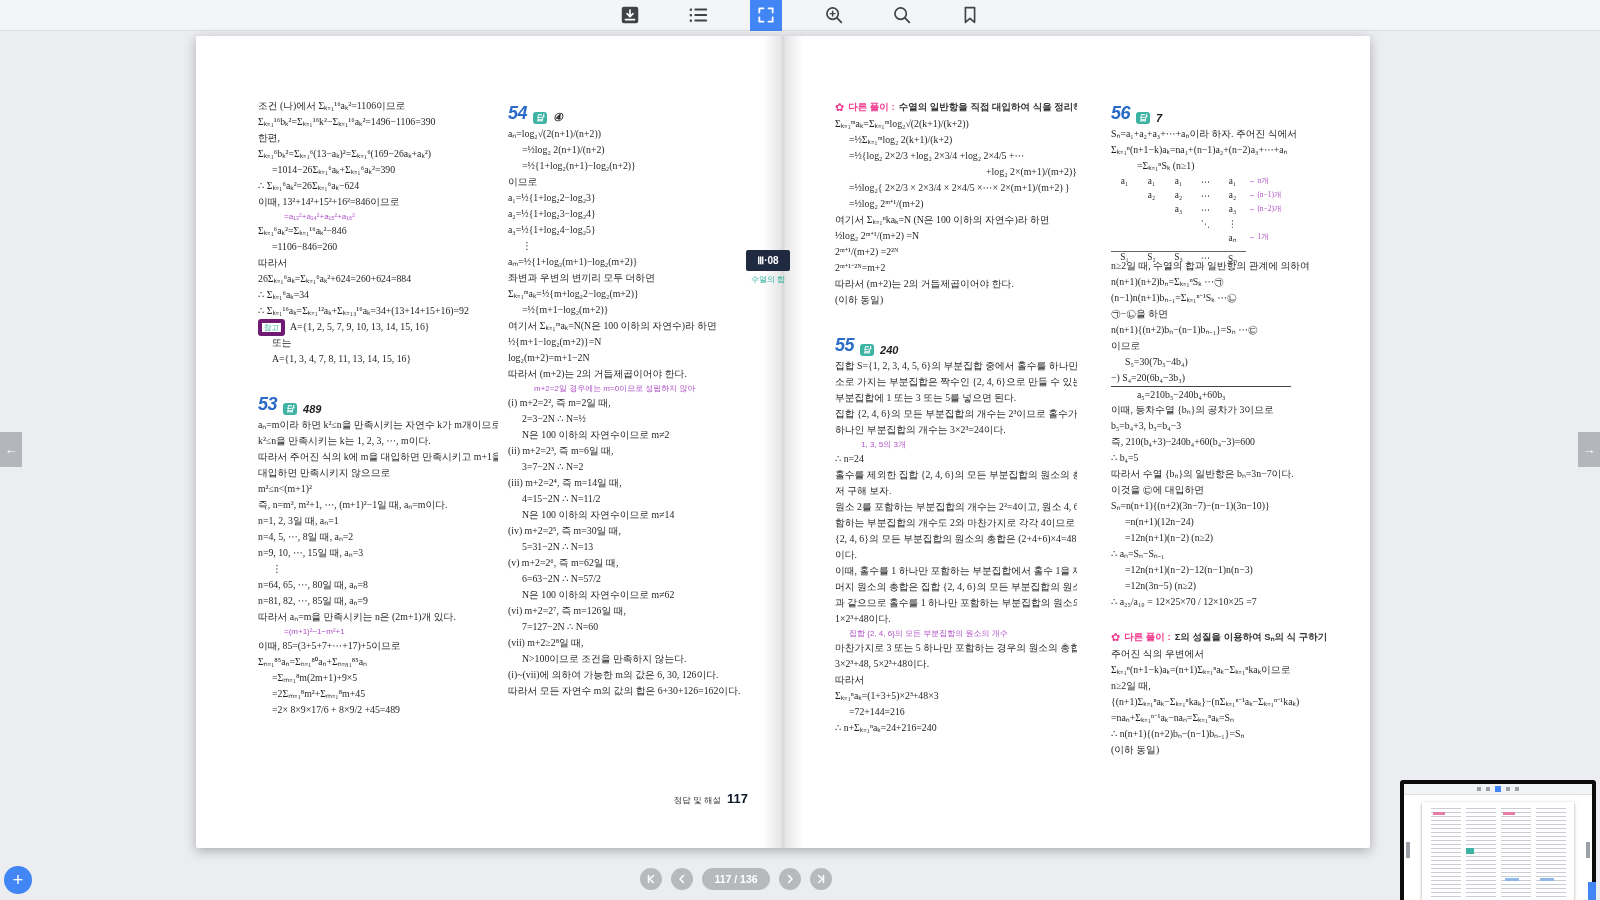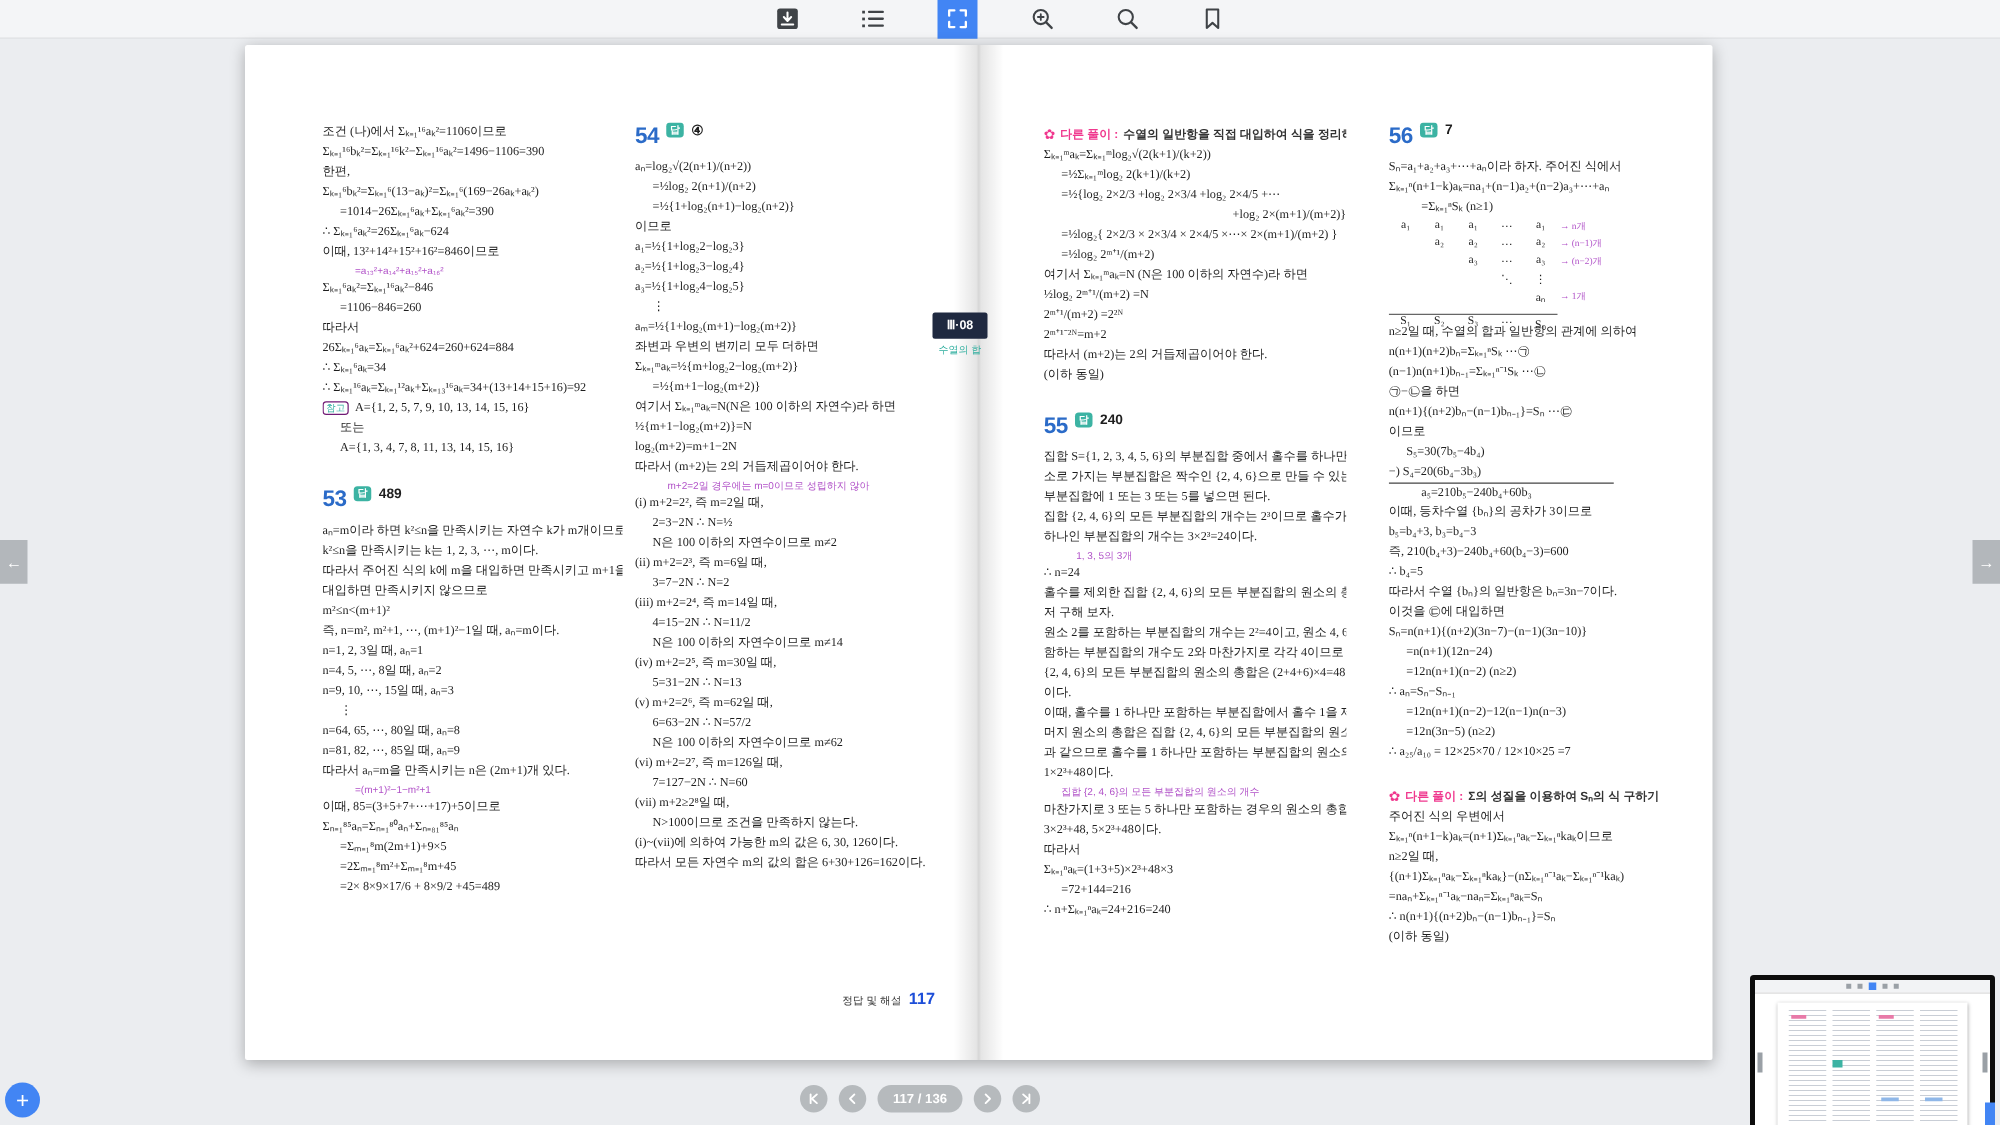--- a/index.html
+++ b/index.html
@@ -28,48 +28,48 @@
 
   .line { font-family:"Liberation Serif", serif; font-size:9.8px; line-height:16px; height:16px;
     color:#1e1e1e; white-space:nowrap; }
   .ind  { padding-left:14px; }
   .ind2 { padding-left:26px; }
   .right{ text-align:right; }
   .topline { border-top:1px solid #444; width:180px; }
   .ann  { font-size:8px; line-height:13px; height:13px; color:#b152c8; white-space:nowrap; }
   .gapline { height:18px; }
 
-  .prob { height:26px; margin:4px 0 2px; display:flex; align-items:flex-start; gap:6px; }
+  .prob { height:26px; margin:4px 0 2px; display:flex; align-items:flex-end; gap:6px;font-style:italic; }
   .col .prob:first-child { margin-top:0; }
   .pnum { color:#2b6bc8; font-weight:bold; font-size:18px; letter-spacing:-.5px; }
   .abadge { background:#3cb3a3; color:#fff; font-size:8px; line-height:10px; padding:1px 3px; border-radius:3px; font-weight:bold; }
   .aval { font-weight:bold; font-size:11px; color:#1e1e1e; }
 
   .alt { height:18px; display:flex; align-items:center; gap:4px; white-space:nowrap; }
   .alticon { color:#f0388e; font-size:11px; }
   .altlabel { color:#f0388e; font-weight:bold; font-size:9.5px; }
   .alttitle { color:#333; font-weight:bold; font-size:9.5px; }
 
-  .refbadge { color:#2fae9e; border:1px solid #701a75; border-radius:3px; font-size:7.5px;
+  .refbadge { color:#2fae9e; border:4px solid #701a75; border-radius:3px; font-size:7.5px;
     line-height:10px; padding:0 2px; margin-right:5px; font-family:"Liberation Sans",sans-serif; }
 
   .trow { height:14px; display:flex; align-items:center; font-family:"Liberation Serif",serif; font-size:9.3px; color:#1e1e1e; }
   .tcells { display:inline-flex; }
   .tc { width:27px; text-align:center; }
   .tline { border-top:1px solid #666;margin-top:14px; }
   .ttail { color:#b152c8; font-size:7.5px; padding-left:2px; white-space:nowrap; }
 
   
   .chapter-tab { position:absolute; left:550px; top:214px; width:44px; text-align:center; }
   .chapter-tab .code { background:#1f2940; color:#fff; font-size:10px; font-weight:bold;
     line-height:21px; height:21px; border-radius:2px; }
   .chapter-tab .title { color:#2fae9e; font-size:8px; margin-top:3px; white-space:nowrap; }
 
   .footer-l { position:absolute; left:62px; top:755px; width:490px; text-align:right; font-size:8.5px; color:#333; }
-  .footer-l b { font-size:13px; margin-left:6px; color:#1d4ed8;text-align:center; }
+  .footer-l b { font-size:13px; margin-left:6px; color:#0f172a;text-align:center; }
   .footer-r { position:absolute; left:639px; top:755px; width:490px; text-align:left; font-size:8.5px; color:#333; }
   .footer-r b { font-size:13px; margin-right:6px; color:#111; }
 
   
   .edge-btn { position:absolute; width:22px; height:35px; background:#b3b7bb; color:#fff;
     display:flex; align-items:center; justify-content:center; font-size:13px; cursor:pointer; }
   .edge-prev { left:0; top:432px; }
   .edge-next { right:0; top:432px; }
 
   .fab { position:absolute; left:4px; top:866px; width:28px; height:28px; border-radius:50%;
@@ -238,21 +238,21 @@
         <span class="alticon">✿</span>
         <span class="altlabel">다른 풀이 :</span>
         <span class="alttitle">수열의 일반항을 직접 대입하여 식을 정리하기</span>
       </div>
       <div class="line">Σₖ₌₁ᵐaₖ=Σₖ₌₁ᵐlog₂√(2(k+1)/(k+2))</div>
       <div class="line ind">=½Σₖ₌₁ᵐlog₂ 2(k+1)/(k+2)</div>
       <div class="line ind">=½{log₂ 2×2/3 +log₂ 2×3/4 +log₂ 2×4/5 +⋯</div>
       <div class="line right">+log₂ 2×(m+1)/(m+2)}</div>
       <div class="line ind">=½log₂{ 2×2/3 × 2×3/4 × 2×4/5 ×⋯× 2×(m+1)/(m+2) }</div>
       <div class="line ind">=½log₂ 2ᵐ⁺¹/(m+2)</div>
-      <div class="line">여기서 Σₖ₌₁ᵐaₖ=N (N은 100 이하의 자연수)라 하면</div>
+      <div class="line">여기서 Σₖ₌₁ⁿkaₖ=N (N은 100 이하의 자연수)라 하면</div>
       <div class="line">½log₂ 2ᵐ⁺¹/(m+2) =N</div>
       <div class="line">2ᵐ⁺¹/(m+2) =2²ᴺ</div>
       <div class="line">2ᵐ⁺¹⁻²ᴺ=m+2</div>
       <div class="line">따라서 (m+2)는 2의 거듭제곱이어야 한다.</div>
       <div class="line">(이하 동일)</div>
       <div class="gapline"></div>
       <div class="prob">
         <span class="pnum">55</span>
         <span class="abadge">답</span>
         <span class="aval">240</span>

